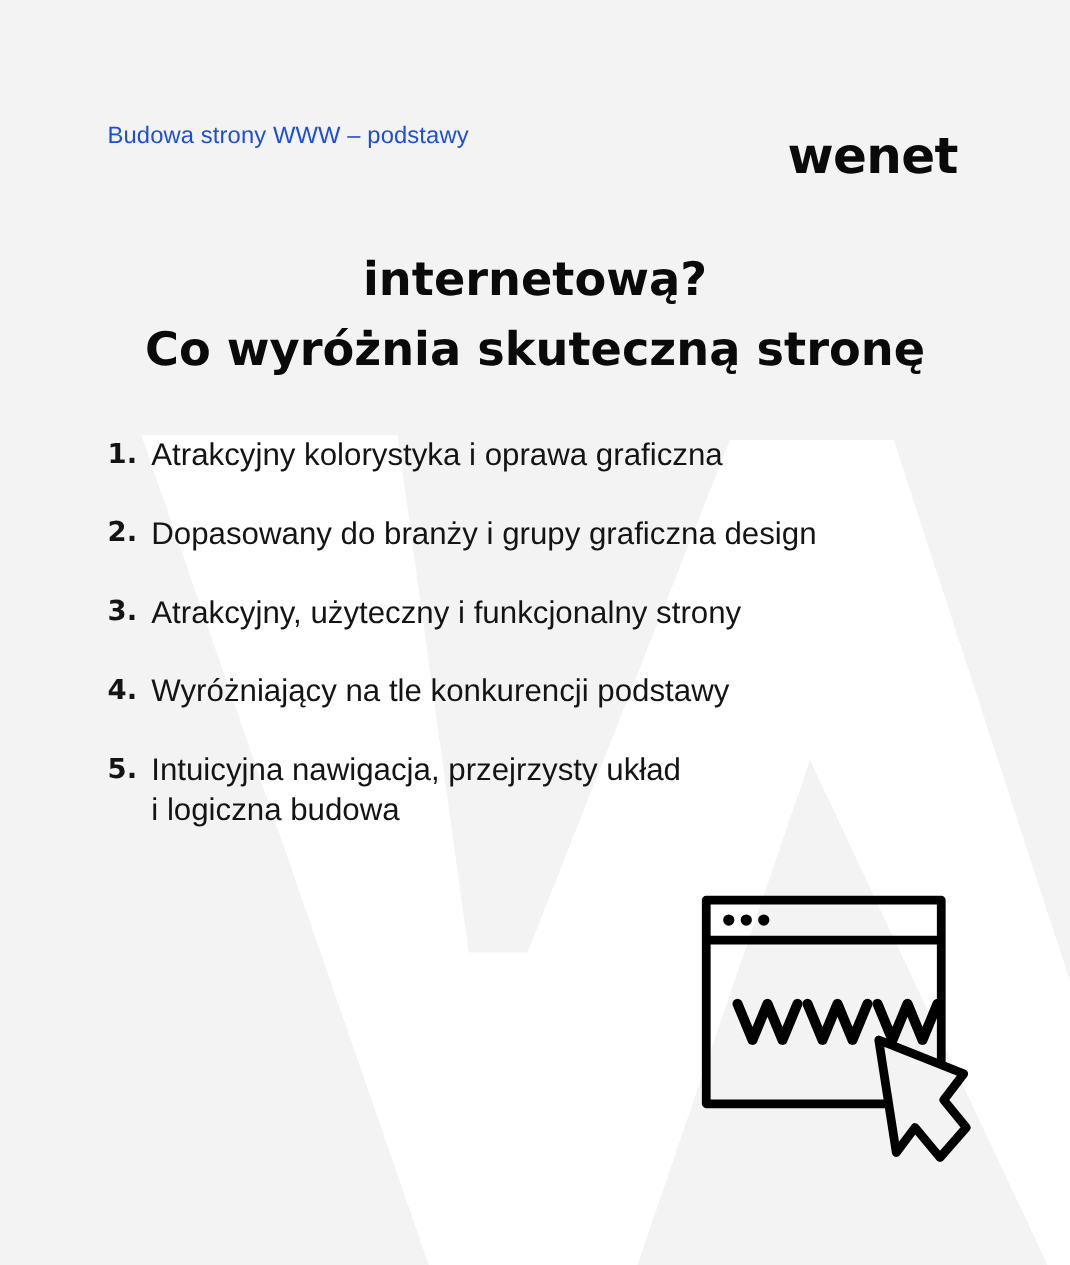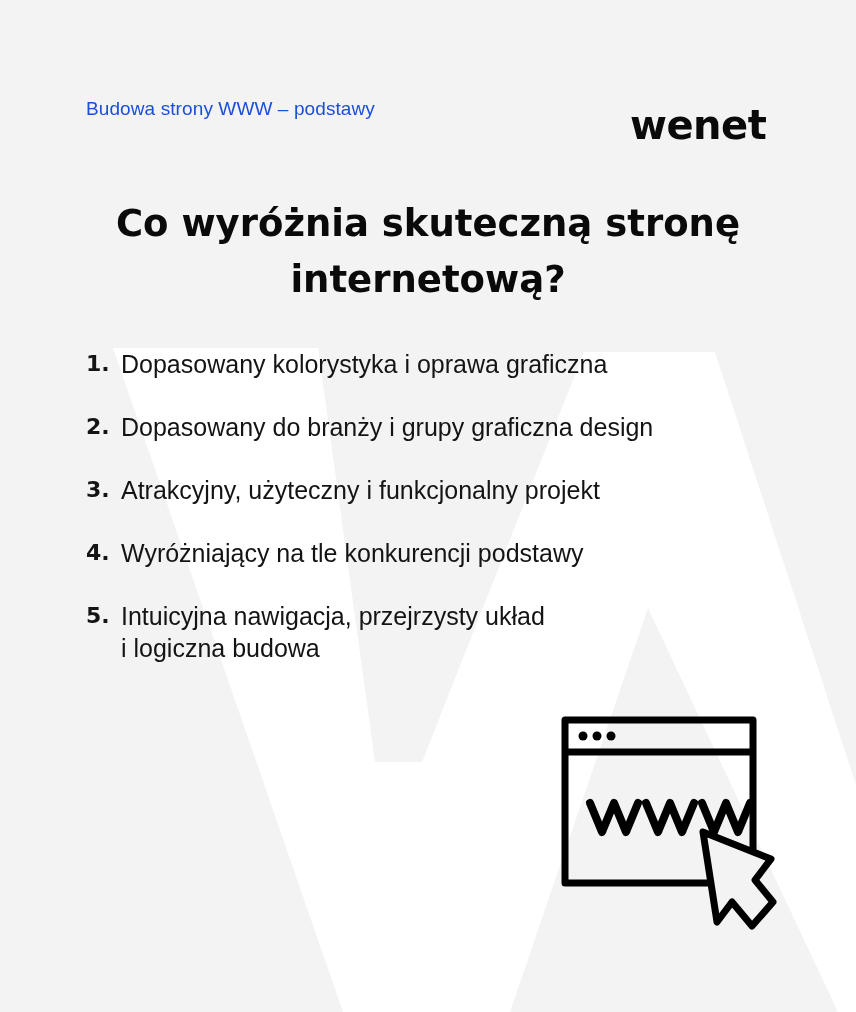--- a/index.html
+++ b/index.html
@@ -98,36 +98,36 @@
 
   <polygon fill="#ffffff" points="
     113,348 318,348 375,762 422,762 584,352 715,352 856,785 856,1012
     838,1012 648,608 510,1012 343,1012"></polygon>
 </svg>
 
 <div class="layer subtitle">Budowa strony WWW – podstawy</div>
 <div class="layer logo">wenet</div>
 
 <h1 class="layer title" style="margin:0;">
+  <div>internetową?</div>
   <div>Co wyróżnia skuteczną stronę</div>
-  <div>internetową?</div>
 </h1>
 
 <ol class="layer list">
   <li class="list-item">
     <span class="num">1.</span>
-    <span class="txt">Dopasowany kolorystyka i oprawa graficzna</span>
+    <span class="txt">Atrakcyjny kolorystyka i oprawa graficzna</span>
   </li>
   <li class="list-item">
     <span class="num">2.</span>
     <span class="txt">Dopasowany do branży i grupy graficzna design</span>
   </li>
   <li class="list-item">
     <span class="num">3.</span>
-    <span class="txt">Atrakcyjny, użyteczny i funkcjonalny projekt</span>
+    <span class="txt">Atrakcyjny, użyteczny i funkcjonalny strony</span>
   </li>
   <li class="list-item">
     <span class="num">4.</span>
     <span class="txt">Wyróżniający na tle konkurencji podstawy</span>
   </li>
   <li class="list-item">
     <span class="num">5.</span>
     <span class="txt">Intuicyjna nawigacja, przejrzysty układ
 i logiczna budowa</span>
   </li>

